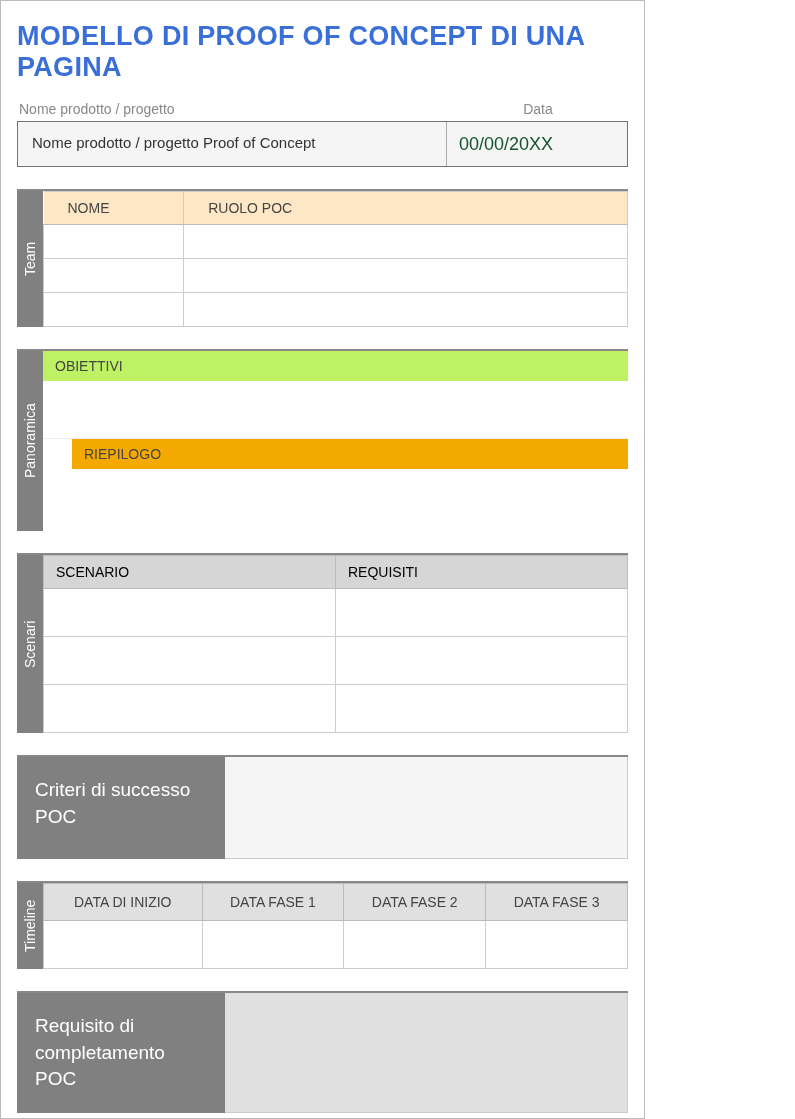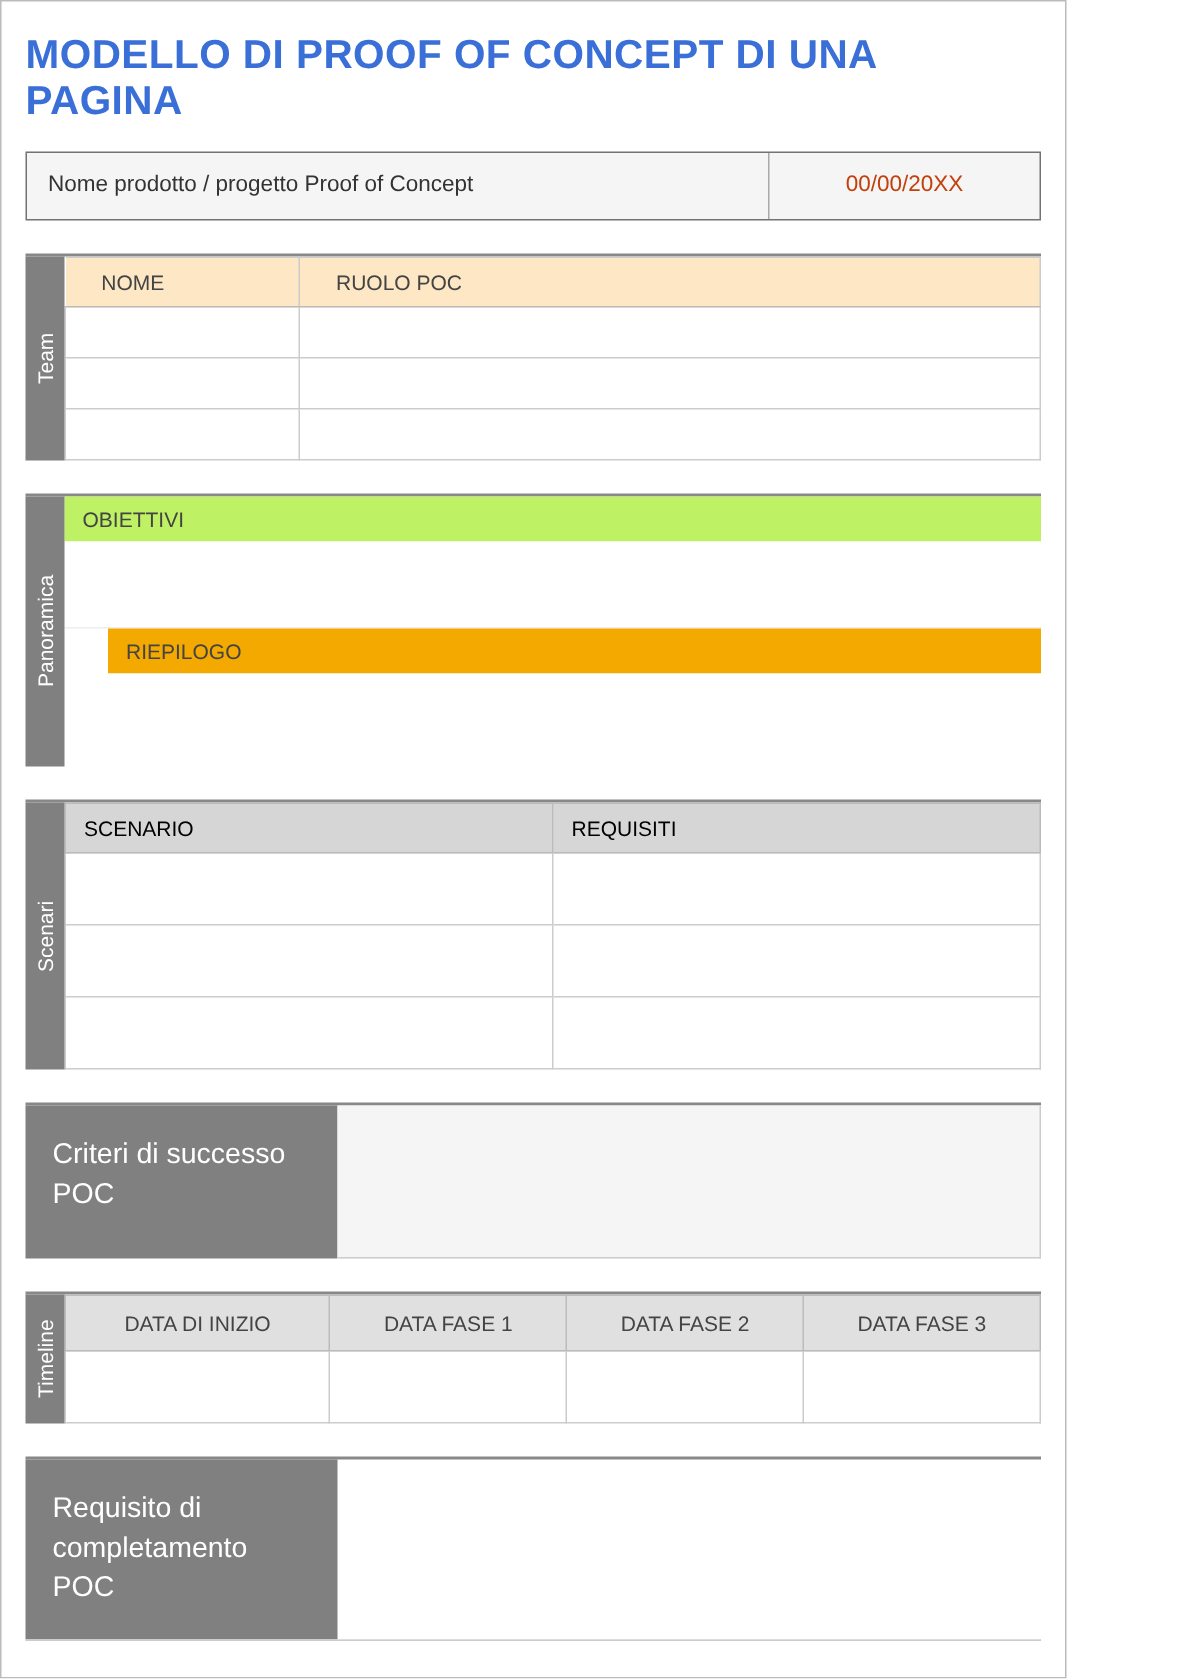--- a/index.html
+++ b/index.html
@@ -3,21 +3,21 @@
 <meta charset="utf-8">
 <style>
   * { box-sizing: border-box; }
   body {
     margin: 0;
     font-family: "Century Gothic", "Avant Garde", Futura, sans-serif;
     background: #fff;
     color: #444;
   }
   .page {
-    width: 711px;
+    width: 645px;
     height: 1119px;
     border: 1px solid #bbb;
     padding: 14px 16px;
     background: #fff;
   }
   .title {
     color: #3b6fd8;
     font-size: 27px;
     font-weight: bold;
     letter-spacing: 0.3px;
@@ -39,24 +39,24 @@
   }
   .meta-row .name {
     flex: 1;
     padding: 12px 14px;
     font-size: 15px;
     color: #333;
     border-right: 1px solid #aaa;
   }
   .meta-row .date {
     width: 180px;
-    text-align: center;
+    text-align: left;
     padding: 12px;
-    font-size: 15px;
-    color: #c2410c;
+    font-size: 18px;
+    color: #14532d;
   }
 
   .section {
     display: flex;
     margin-top: 22px;
     border-top: 2px solid #888;
   }
   .side-label {
     width: 26px;
     background: #808080;
@@ -157,29 +157,33 @@
     height: 48px;
   }
 
   
   .comp-body {
     flex: 1;
     background: #e0e0e0;
     border-right: 1px solid #ccc;
     border-bottom: 1px solid #ccc;
   }
-  .section.comp { margin-top: 22px; min-height: 86px; flex-direction: column; }
+  .section.comp { margin-top: 22px; min-height: 86px; }
 </style>
 </head>
 <body>
 
 <div class="page">
 
   <div class="title">MODELLO DI PROOF OF CONCEPT DI UNA PAGINA</div>
 
+  <div class="meta-labels">
+    <div class="ml1">Nome prodotto / progetto</div>
+    <div class="ml2">Data</div>
+  </div>
   <div class="meta-row">
     <div class="name">Nome prodotto / progetto Proof of Concept</div>
     <div class="date">00/00/20XX</div>
   </div>
 
   <div class="section team">
     <div class="side-label">Team</div>
     <div class="section-body">
       <table>
         <tbody>

